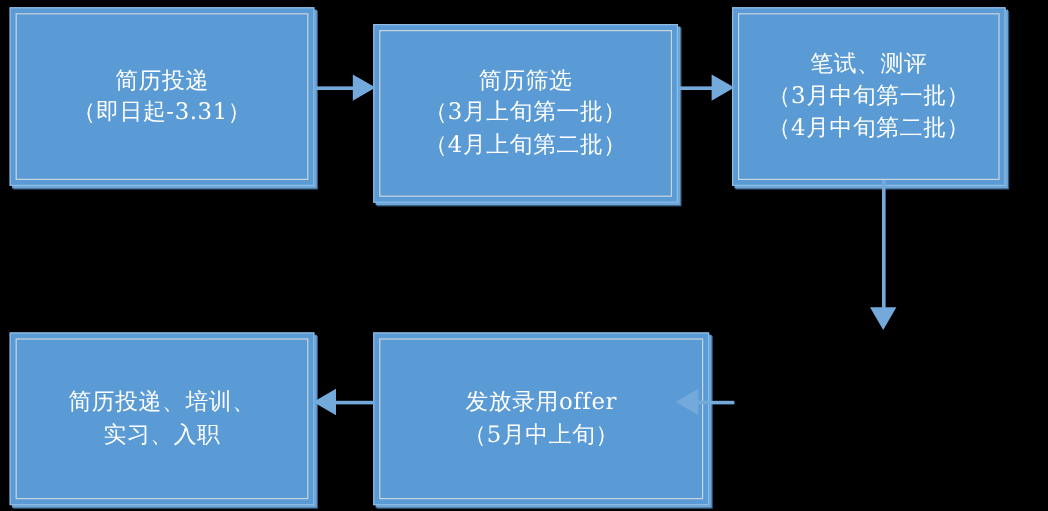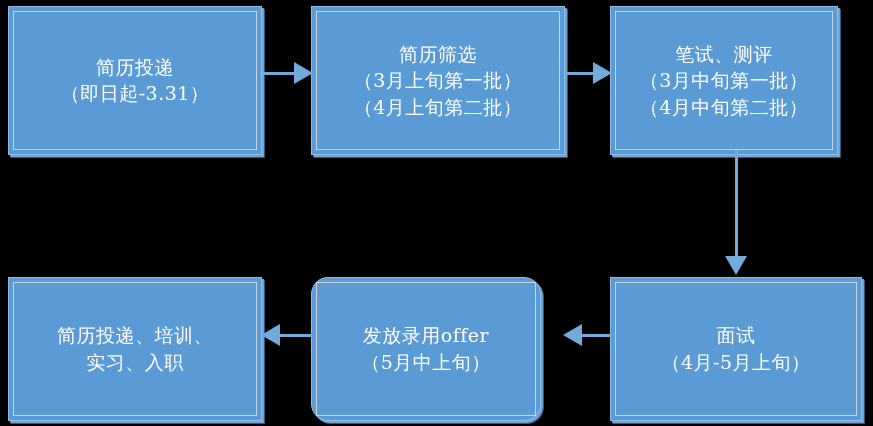--- a/index.html
+++ b/index.html
@@ -87,51 +87,46 @@
 <body>
 
 <div id="canvas">
 
   <div class="node" style="left:8px; top:6px; width:254px; height:149px;">
     <div class="inner-frame"></div>
     <div class="label">简历投递
 （即日起-3.31）</div>
   </div>
 
-  <div class="node" style="left:311px; top:6px; width:254px; height:149px;">
+  <div class="node" style="left:311px; top:20px; width:254px; height:149px;">
     <div class="inner-frame"></div>
     <div class="label">简历筛选
 （3月上旬第一批）
 （4月上旬第二批）</div>
   </div>
 
   <div class="node" style="left:610px; top:6px; width:228px; height:149px;">
     <div class="inner-frame"></div>
     <div class="label">笔试、测评
 （3月中旬第一批）
 （4月中旬第二批）</div>
   </div>
 
   <div class="node" style="left:8px; top:277px; width:254px; height:144px;">
     <div class="inner-frame"></div>
     <div class="label">简历投递、培训、
 实习、入职</div>
   </div>
 
-  <div class="node" style="left:311px; top:277px; width:230px; height:144px;border-radius:17px;">
+  <div class="node" style="left:311px; top:277px; width:280px; height:144px;">
     <div class="inner-frame"></div>
     <div class="label">发放录用offer
 （5月中上旬）</div>
   </div>
 
-  <div class="node" style="left:610px; top:277px; width:252px; height:144px;">
-    <div class="inner-frame"></div>
-    <div class="label">面试
-（4月-5月上旬）</div>
-  </div>
 
   <div class="conn-h" style="left:262px; top:72px; width:34px;"></div>
   <div class="arrow-head arrow-right" style="left:294px; top:62px;"></div>
 
   <div class="conn-h" style="left:565px; top:72px; width:31px;"></div>
   <div class="arrow-head arrow-right" style="left:593px; top:62px;"></div>
 
   <div class="conn-v" style="left:735px; top:150px; width:3px; height:108px;"></div>
   <div class="arrow-head arrow-down" style="left:725px; top:256px;"></div>
 

